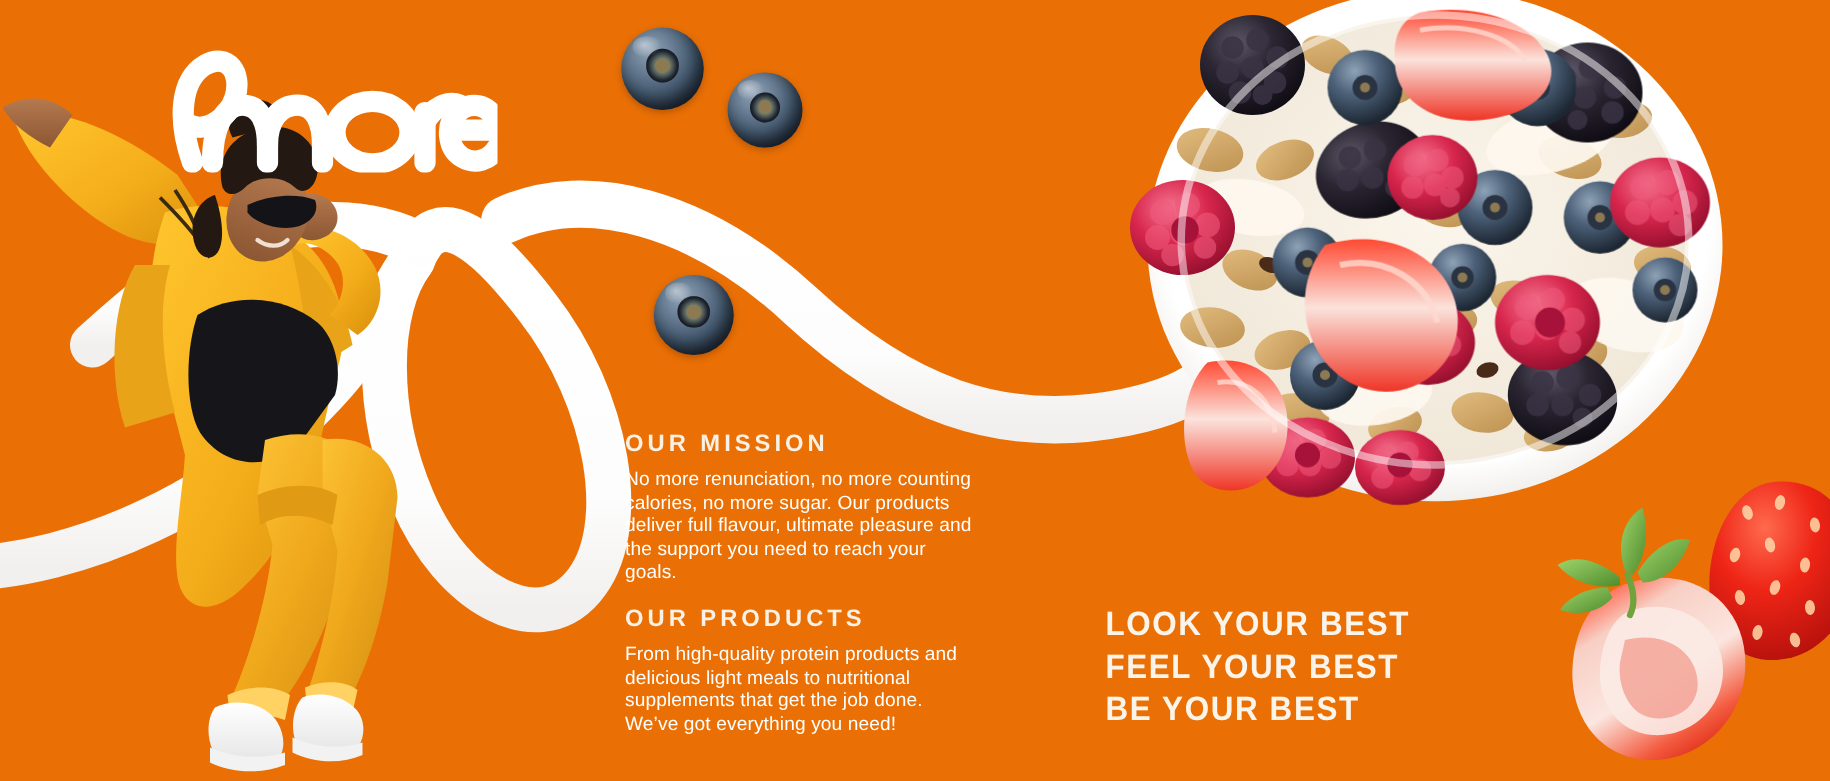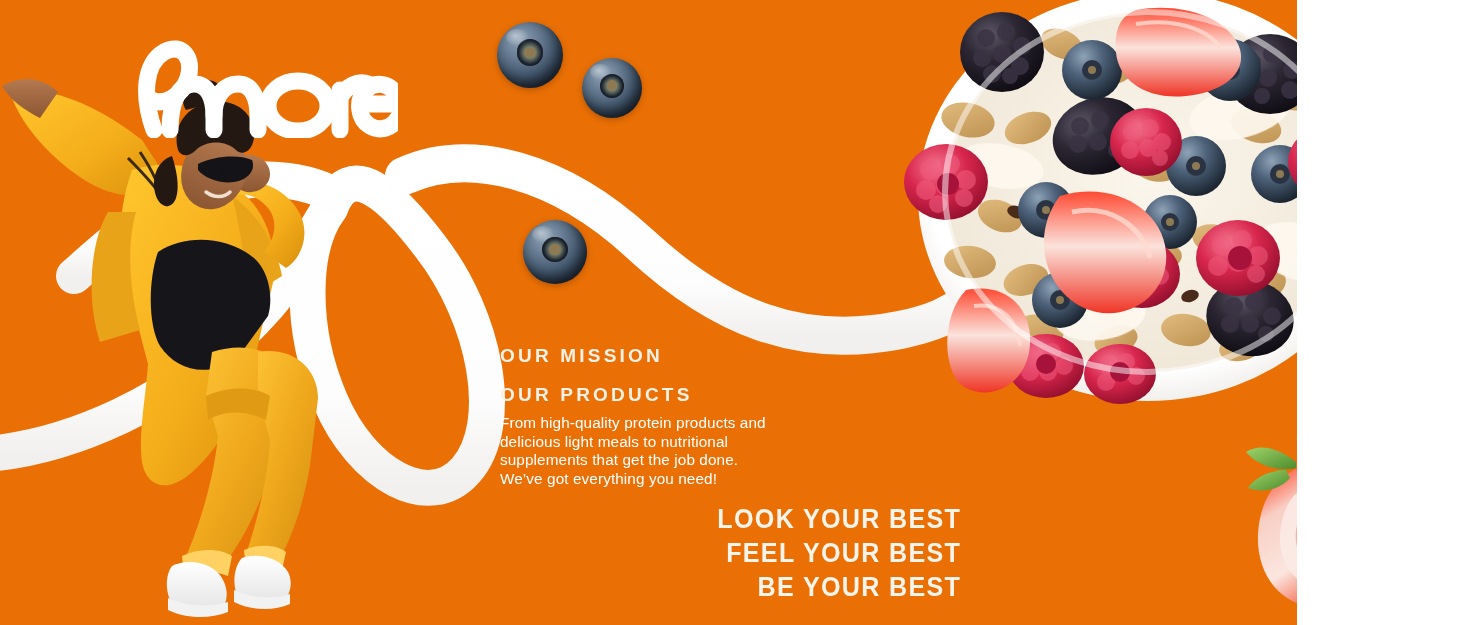--- a/index.html
+++ b/index.html
@@ -1,21 +1,20 @@
 <!DOCTYPE html>
 <html><head>
 <meta charset="utf-8">
 <title>More brand banner</title>
 <style>
   html,body{margin:0;padding:0;}
   body{background:#ffffff;font-family:"Liberation Sans",sans-serif;}
   #stage{
-    position:relative;width:1285px;height:625px;overflow:hidden;
+    position:relative;width:1464px;height:625px;overflow:hidden;
     background:#ea7005;
-    padding-left:12px;
   }
   .layer{position:absolute;top:0;left:0;width:1464px;height:625px;}
   svg.layer{display:block;}
 
   
   #logo{
     position:absolute;left:108px;top:34px;width:290px;height:104px;
   }
   #logo svg{display:block;width:100%;height:100%;}
 
@@ -38,21 +37,21 @@
     font-weight:500;
     line-height:18.6px;
     margin:0;
     letter-spacing:.1px;
   }
   .sec-block{margin-bottom:17px;}
   .sec-block:last-child{margin-bottom:4px;}
 
   
   #tagline{
-    position:absolute;right:336px;top:502px;text-align:right;
+    position:absolute;right:336px;top:482px;text-align:left;
   }
   .tag-line{
     color:#fbf4ea;
     font-size:27px;
     font-weight:700;
     letter-spacing:1.4px;
     line-height:34px;
     white-space:nowrap;
     transform:scaleX(.93);
     transform-origin:100% 50%;
@@ -586,20 +585,21 @@
       <path d="M 290 84 C 284 94, 272 98, 262 92 C 250 85, 248 66, 258 56
                C 268 46, 284 50, 288 62 C 289 66, 287 70, 282 70 L 252 70" fill="none" stroke="#ffffff" stroke-width="17" stroke-linecap="round" stroke-linejoin="round"></path>
     </svg>
 
   </div>
 
   <div id="copy">
 
     <div class="sec-block">
       <h2 class="sec-head">OUR MISSION</h2>
+      <p class="sec-body">No more renunciation, no more counting calories, no more sugar. Our products deliver full flavour, ultimate pleasure and the support you need to reach your goals.</p>
     </div>
 
     <div class="sec-block">
       <h2 class="sec-head">OUR PRODUCTS</h2>
       <p class="sec-body">From high-quality protein products and delicious light meals to nutritional supplements that get the job done. We’ve got everything you need!</p>
     </div>
 
   </div>
 
   <div id="tagline">

